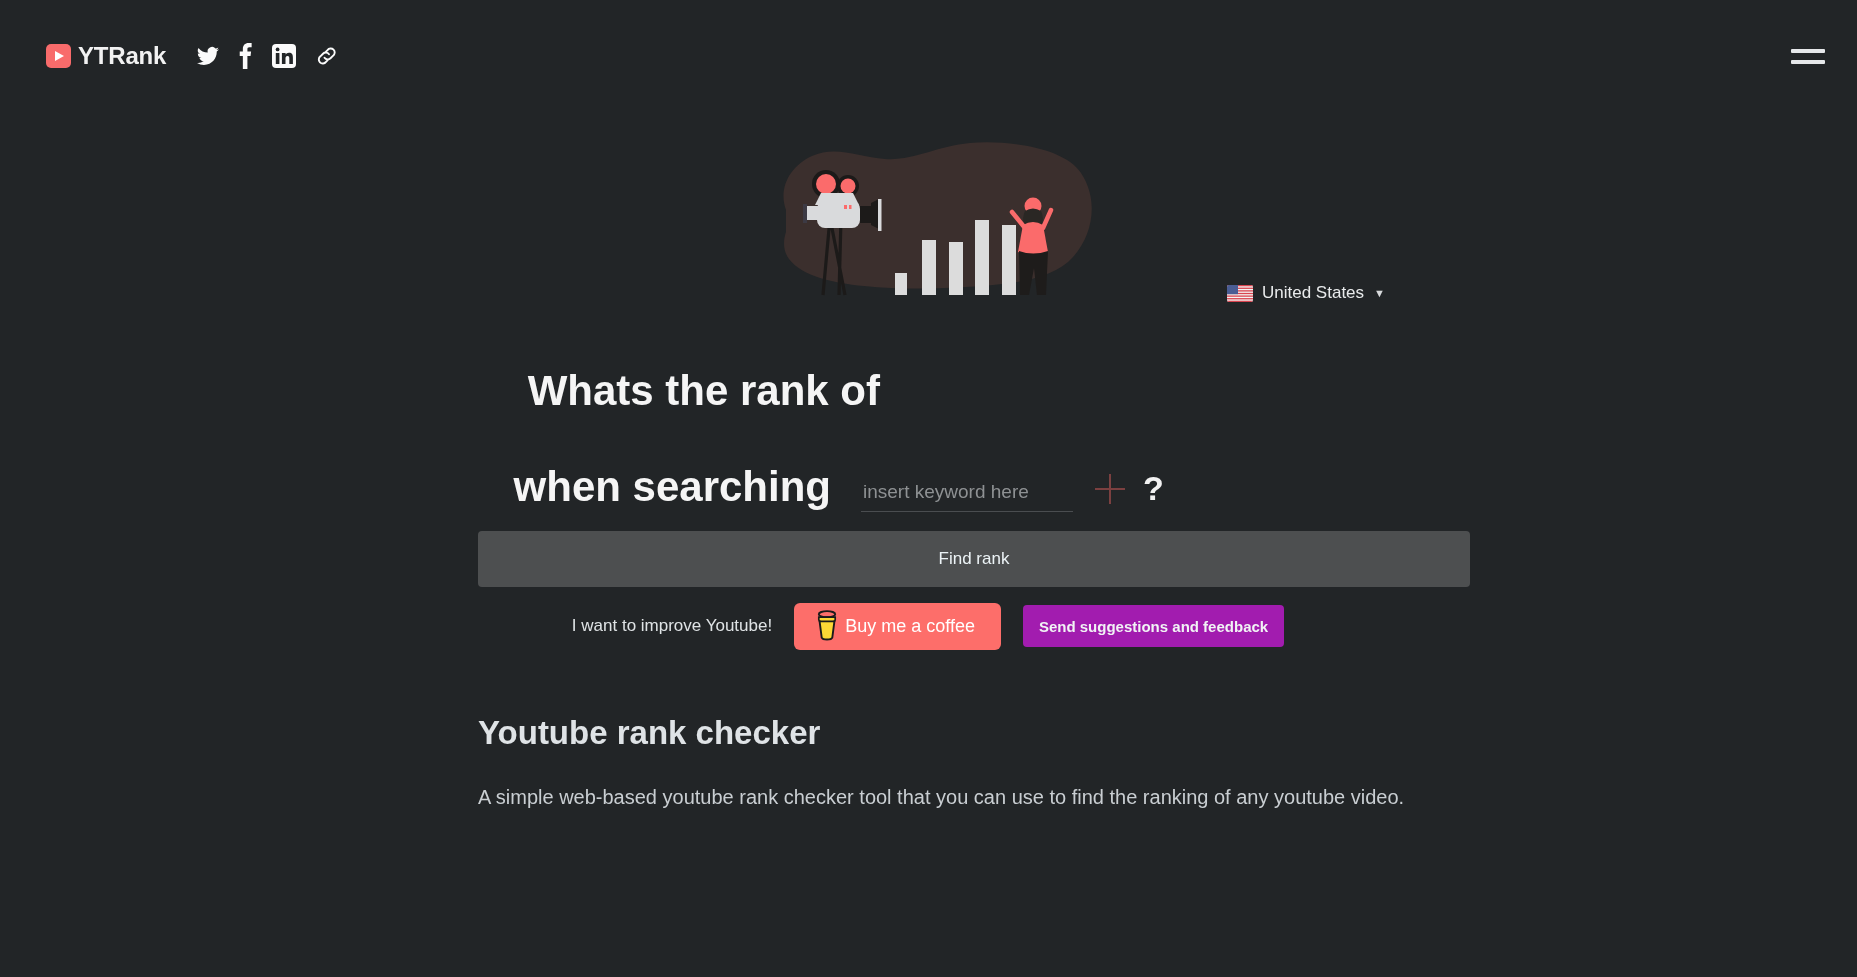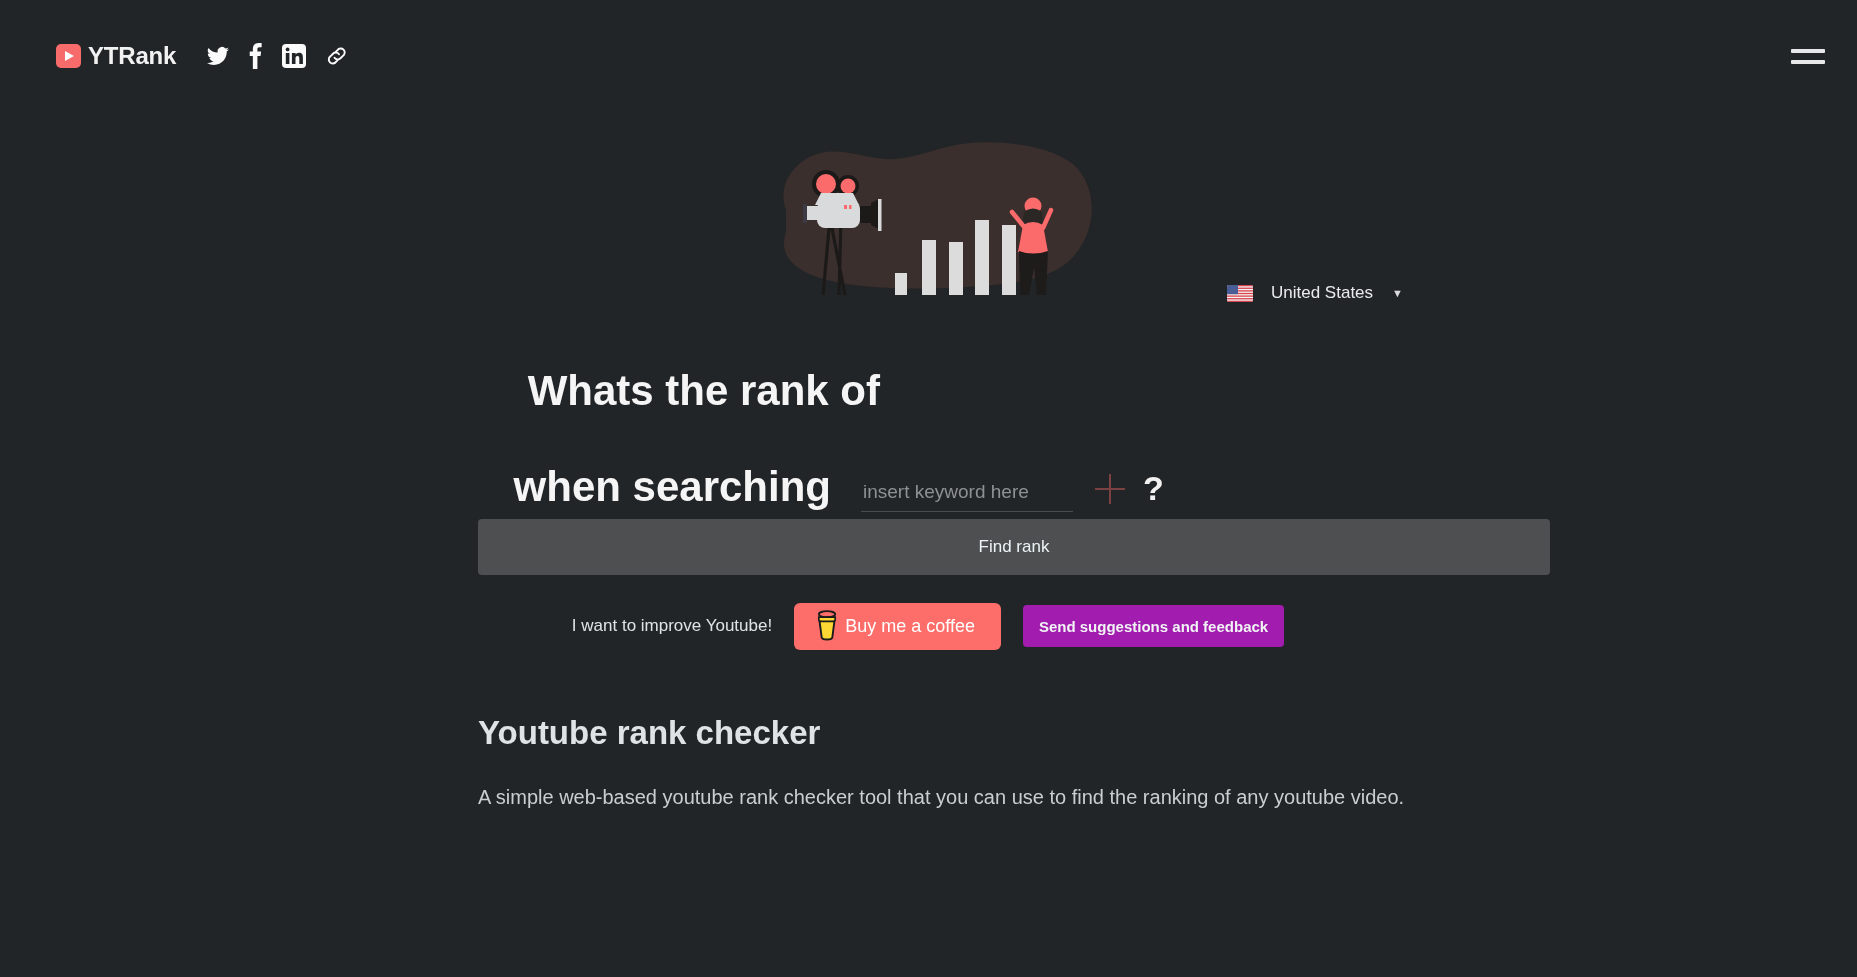--- a/index.html
+++ b/index.html
@@ -7,21 +7,21 @@
     width: 1857px;
     height: 977px;
     background: #222527;
     font-family: "Liberation Sans", sans-serif;
     overflow: hidden;
   }
   .page { position: relative; width: 1857px; height: 977px; background: #222527; }
 
   
   .header {
-    position: absolute; top: 0; left: 10px; right: 0; height: 112px;
+    position: absolute; top: 0; left: 0; right: 0; height: 112px;
     display: flex; align-items: center; justify-content: space-between;
     padding: 0 32px 0 46px;
   }
   .brand-group { display: flex; align-items: center; gap: 22px; }
   .logo { display: flex; align-items: center; gap: 7px; }
   .logo-mark {
     width: 25px; height: 24px; background: #f86b6b; border-radius: 5px;
     display: flex; align-items: center; justify-content: center;
   }
   .logo-mark .tri {
@@ -35,21 +35,21 @@
 
   .hamburger { width: 34px; height: 26px; display: flex; flex-direction: column; justify-content: center; gap: 7px; cursor: pointer; }
   .hamburger i { display: block; height: 4px; background: #e6e8ea; border-radius: 1px; }
 
   
   .illustration { position: absolute; top: 118px; left: 50%; transform: translateX(-50%); width: 340px; height: 180px; }
 
   
   .country {
     position: absolute; top: 283px; left: 1227px;
-    display: flex; align-items: center; gap: 18px; cursor: pointer;
+    display: flex; align-items: center; gap: 9px; cursor: pointer;
   }
   .flag { width: 26px; height: 17px; border-radius: 2px; overflow: hidden; display:block; }
   .country-name { color: #e9ebec; font-size: 17px; }
   .caret { color: #d8dadc; font-size: 11px; margin-left: 1px; }
 
   
   .form { position: absolute; top: 330px; left: 478px; width: 900px; }
   .form-row { display: flex; align-items: flex-end; height: 96px; }
   .q-text {
     color: #f5f5f5; font-size: 42px; font-weight: bold; line-height: 1;
@@ -75,21 +75,21 @@
   }
   .plus-btn:before, .plus-btn:after {
     content: ""; position: absolute; background: #7b4040;
   }
   .plus-btn:before { left: 0; right: 0; top: 14px; height: 2px; }
   .plus-btn:after { top: 0; bottom: 0; left: 14px; width: 2px; }
 
   .qmark { color: #f2f2f2; font-size: 34px; font-weight: bold; margin: 0 0 14px 18px; }
 
   .find-rank {
-    position: absolute; top: 519px; left: 478px; width: 1072px; height: 56px;
+    position: absolute; top: 531px; left: 478px; width: 992px; height: 56px;
     background: #4d4f50; border: none; border-radius: 4px;
     color: #ecf3f6; font-size: 17px; font-family: "Liberation Sans", sans-serif;
     cursor: pointer;
   }
 
   
   .support { position: absolute; top: 598px; left: 478px; width: 900px; height: 56px;
              display: flex; align-items: center; justify-content: center; gap: 22px; }
   .support-text { color: #dfe3e5; font-size: 17px; }
   .coffee-btn {

